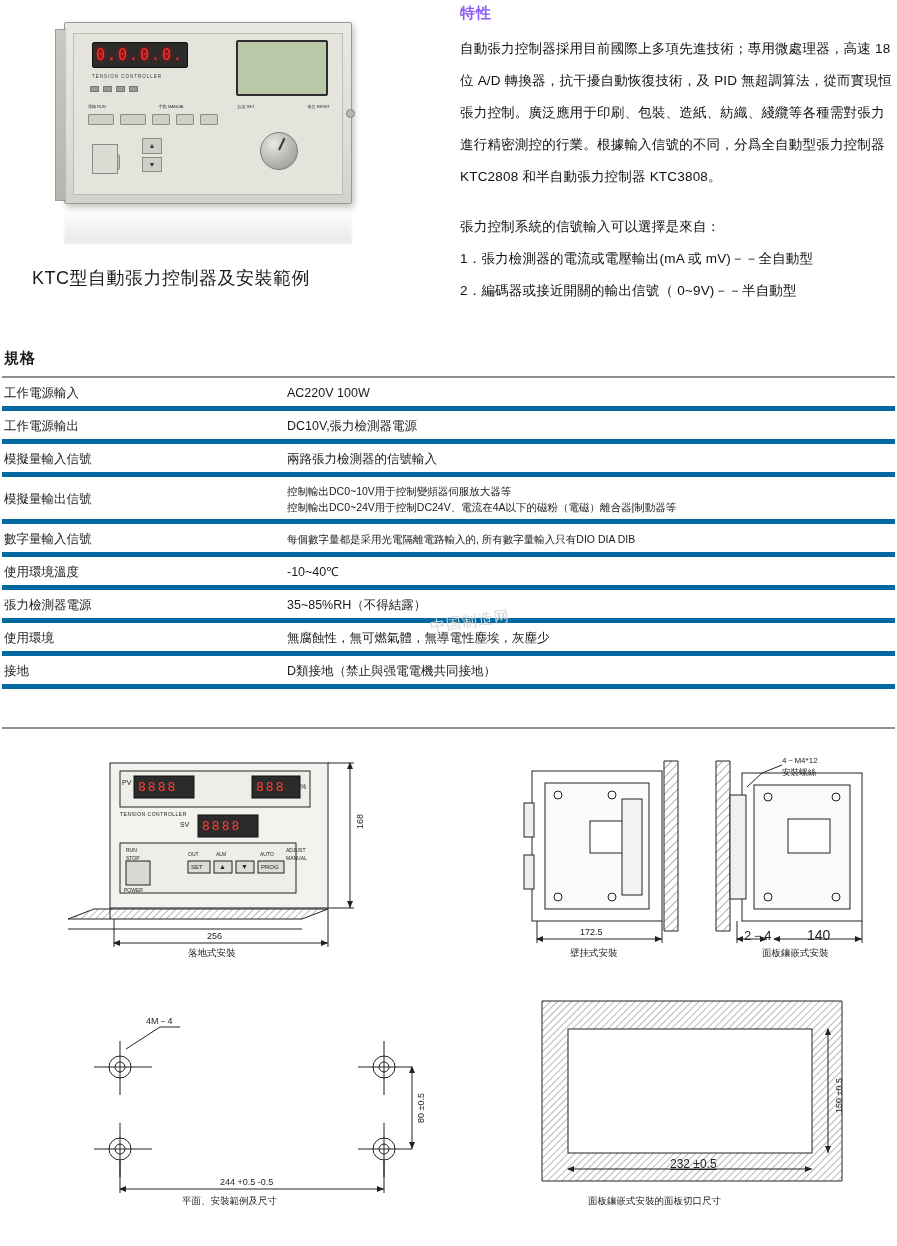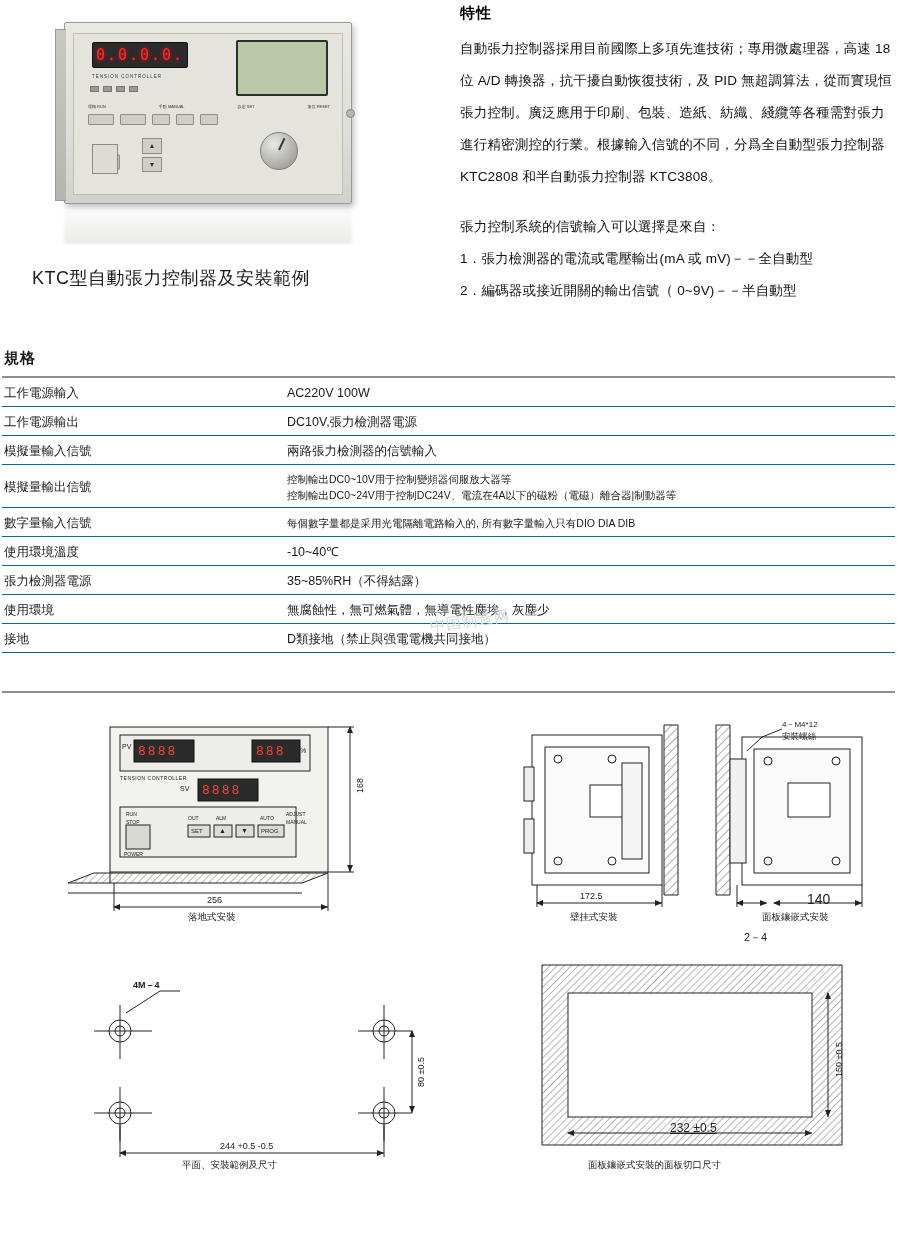--- a/index.html
+++ b/index.html
@@ -29,21 +29,21 @@
   .feature-col {
     width: 445px;
     padding-left: 8px;
   }
 
   .section-title {
     font-size: 15px;
     font-weight: bold;
     letter-spacing: 1px;
     margin: 0 0 10px 0;
-    color: #000000;
+    color: #8b5cf6;
   }
   .feature-body {
     font-size: 13.5px;
     line-height: 32px;
     color: #111;
     letter-spacing: 0.2px;
   }
   .feature-body p { margin: 0 0 18px 0; }
   .feature-body p.tight { margin-bottom: 0; }
 
@@ -157,21 +157,21 @@
   
   .spec-section { margin-top: 42px; padding: 0 2px; }
   .spec-title {
     font-size:15px; font-weight:bold; letter-spacing:1px; margin:0 0 8px 2px;
   }
   .rule-thick { height:2px; background:#8f8f8f; width:100%; }
   table.spec {
     width:100%; border-collapse:collapse; table-layout:fixed;
   }
   table.spec td {
-    border-bottom:1px solid #0369a1;
+    border-bottom:5px solid #0369a1;
     padding:6px 4px 4px 2px;
     font-size:12.5px;
     vertical-align:middle;
     line-height:18px;
   }
   table.spec td.k { width:283px; }
   table.spec td.v { }
   table.spec td.v.small { font-size:10.5px; line-height:16px; }
   .v .sub { display:block; }
 
@@ -450,25 +450,25 @@
 
     <div class="dlabel" style="left:353px; top:86px; transform:rotate(-90deg); transform-origin:left top; font-size:9px;">168</div>
     <div class="dlabel" style="left:205px; top:188px; font-size:9px;">256</div>
     <div class="dlabel cn" style="left:186px; top:204px;">落地式安裝</div>
 
     <div class="dlabel" style="left:578px; top:184px; font-size:9px;">172.5</div>
     <div class="dlabel cn" style="left:568px; top:204px;">壁挂式安裝</div>
 
     <div class="dlabel" style="left:780px; top:12px; font-size:8px;">4－M4*12</div>
     <div class="dlabel cn" style="left:780px; top:24px; font-size:8.5px;">安裝螺絲</div>
-    <div class="dlabel" style="left:742px; top:184px; font-size:11px;margin-top:39px;">2－4</div>
+    <div class="dlabel" style="left:742px; top:184px; font-size:13px;">2－4</div>
     <div class="dlabel" style="left:805px; top:184px; font-size:14px;text-align:center;">140</div>
     <div class="dlabel cn" style="left:760px; top:204px;">面板鑲嵌式安裝</div>
 
-    <div class="dlabel" style="left:131px; top:272px; font-size:9px;font-weight:bold;">4M－4</div>
+    <div class="dlabel" style="left:144px; top:272px; font-size:9px;">4M－4</div>
     <div class="dlabel" style="left:414px; top:380px; transform:rotate(-90deg); transform-origin:left top; font-size:9px;">80 ±0.5</div>
     <div class="dlabel" style="left:218px; top:434px; font-size:9px;">244 +0.5 -0.5</div>
     <div class="dlabel cn" style="left:180px; top:452px;">平面、安裝範例及尺寸</div>
 
     <div class="dlabel" style="left:832px; top:370px; transform:rotate(-90deg); transform-origin:left top; font-size:9px;">150 ±0.5</div>
     <div class="dlabel" style="left:668px; top:414px; font-size:12px;text-decoration:underline;">232 ±0.5</div>
     <div class="dlabel cn" style="left:586px; top:452px;">面板鑲嵌式安裝的面板切口尺寸</div>
   </div>
 </div>
 

